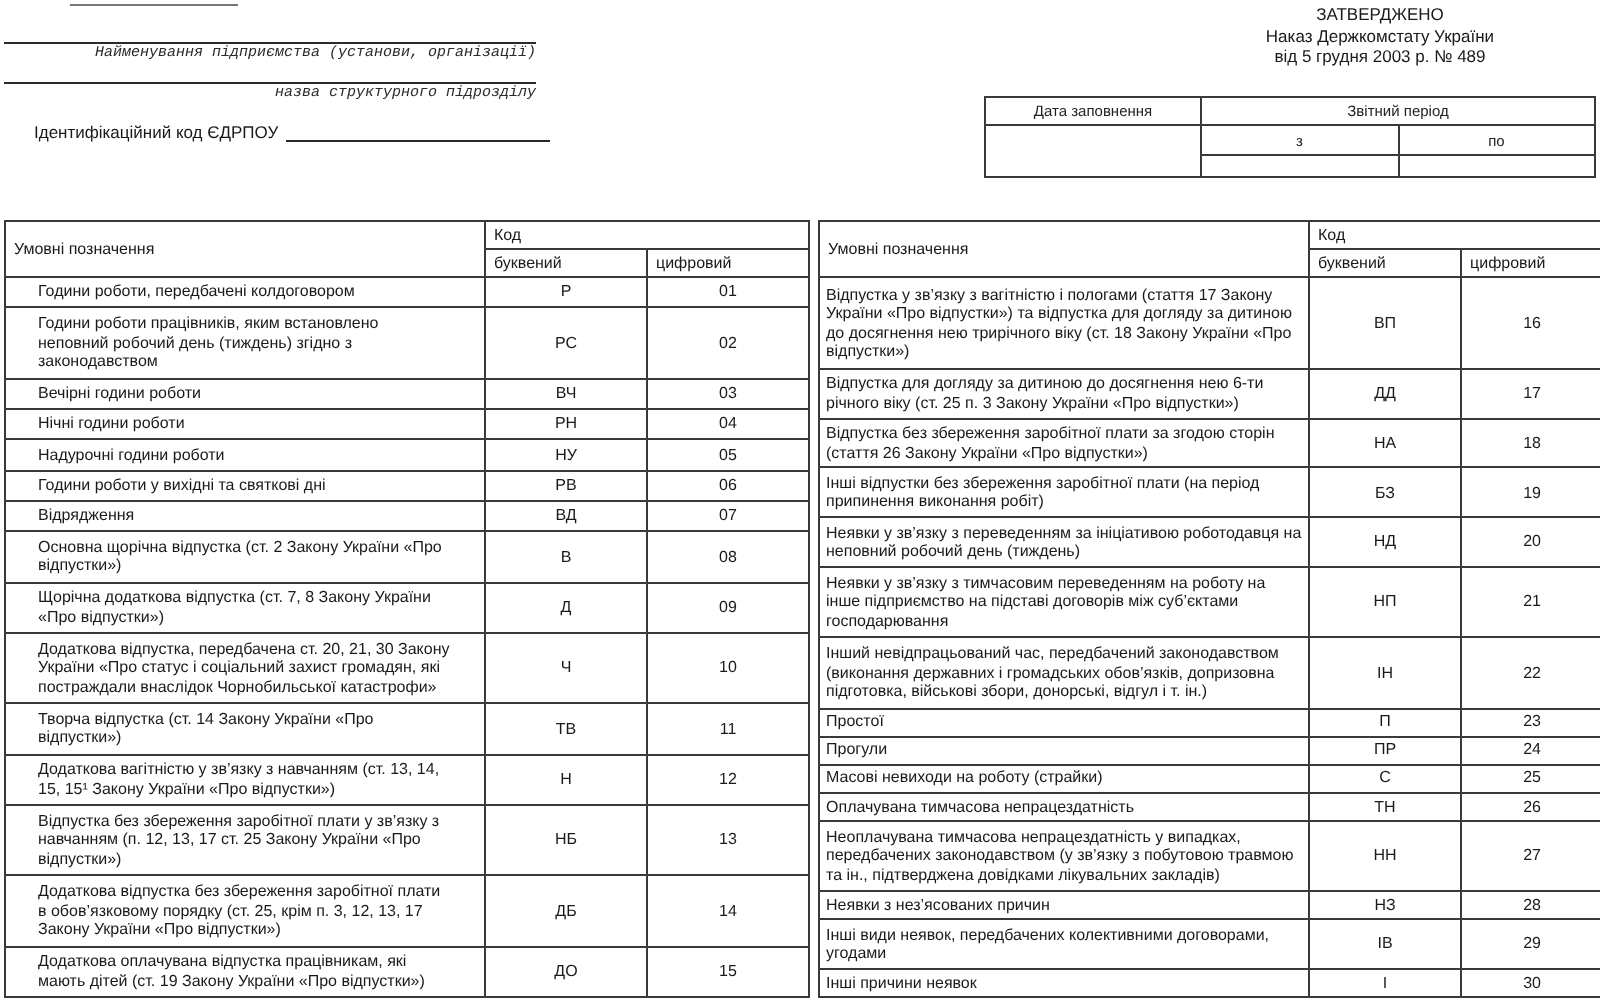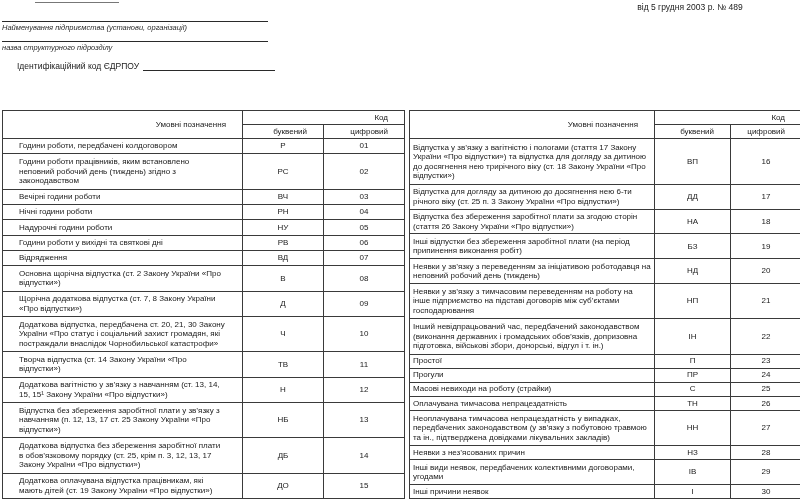--- a/index.html
+++ b/index.html
@@ -11,22 +11,22 @@
   .page { position: relative; width: 800px; height: 501px; background: #fff; }
 
   
   .stray-line { position: absolute; left: 35px; top: 2px; width: 84px; border-top: 1px solid #777; }
 
   
   .company-block { position: absolute; left: 2px; top: 0; width: 266px; }
   .fill-line { position: absolute; left: 0; width: 266px; border-top: 1px solid #2a2a2a; }
   .line1 { top: 21px; }
   .line2 { top: 41px; }
-  .fill-caption { position: absolute; left: 0; width: 266px; text-align: left;
-    font-style: italic; font-size: 7.5px; color: #2a2a2a; }
+  .fill-caption { position: absolute; left: 0; width: 266px; text-align: right;
+    font-style: italic; font-size: 7.5px; color: #2a2a2a; font-family: Liberation Mono, monospace; }
   .cap1 { top: 23px; }
   .cap2 { top: 43px; }
   .edrpou-row { position: absolute; left: 15px; top: 61px; font-size: 8.5px; white-space: nowrap; }
   .edrpou-blank { display: inline-block; width: 132px; height: 9px;
     border-bottom: 1px solid #2a2a2a; margin-left: 4px; vertical-align: bottom; }
 
   
   .approve-block { position: absolute; top: 2px; right: 4px; width: 212px;
     text-align: center; font-size: 8.5px; line-height: 1.25; color: #1a1a1a; }
   .form-name { font-weight: bold; font-size: 9px; }
@@ -41,21 +41,21 @@
 
   
   .title { position: absolute; top: 88px; left: 0; width: 782px; text-align: center;
     font-weight: bold; font-size: 13.5px; letter-spacing: 0.2px; color: #111; }
 
   
   .tables { position: absolute; top: 110px; left: 2px; display: flex; gap: 4px; align-items: flex-start; }
   .codes-table { border-collapse: collapse; table-layout: fixed; font-size: 8px;
     line-height: 1.18; color: #1a1a1a; }
   .codes-table th, .codes-table td { border: 1px solid #3a3a3a; }
-  .codes-table th { font-weight: normal; text-align: right; padding: 1px 16px; height: 11px; }
+  .codes-table th { font-weight: normal; text-align: left; padding: 1px 4px; height: 11px; }
   .codes-table td.desc { text-align: left; vertical-align: middle; }
   .codes-table td.code { text-align: center; vertical-align: middle; }
   .table-left  { width: 402px; height: 389px; }
   .table-right { width: 392px; height: 389px; }
   .table-left  td.desc { padding: 2px 16px; }
   .table-right td.desc { padding: 1px 3px; }
 </style>
 </head>
 <body>
 
@@ -67,23 +67,42 @@
     <div class="fill-line line1"></div>
     <div class="fill-caption cap1">Найменування підприємства (установи, організації)</div>
     <div class="fill-line line2"></div>
     <div class="fill-caption cap2">назва структурного підрозділу</div>
     <div class="edrpou-row">
       <span>Ідентифікаційний код ЄДРПОУ</span><span class="edrpou-blank"></span>
     </div>
   </div>
 
   <div class="approve-block">
+    <div>ЗАТВЕРДЖЕНО</div>
+    <div>Наказ Держкомстату України</div>
     <div>від 5 грудня 2003 р. № 489</div>
   </div>
 
+  <table class="date-table">
+    <tbody>
+        <tr class="dt-r1">
+      <td style="width:103px">Дата заповнення</td>
+      <td colspan="2">Звітний період</td>
+    </tr>
+    <tr class="dt-r2">
+      <td rowspan="2"></td>
+      <td style="width:102px">з</td>
+      <td style="width:101px">по</td>
+    </tr>
+    <tr class="dt-r3">
+      <td></td>
+      <td></td>
+    </tr>
+  </tbody>
+    </table>
 
 
   <div class="tables">
 
     <table class="codes-table table-left">
       <colgroup>
           <col style="width:240px">
           <col style="width:81px">
           <col style="width:81px">
         </colgroup>

